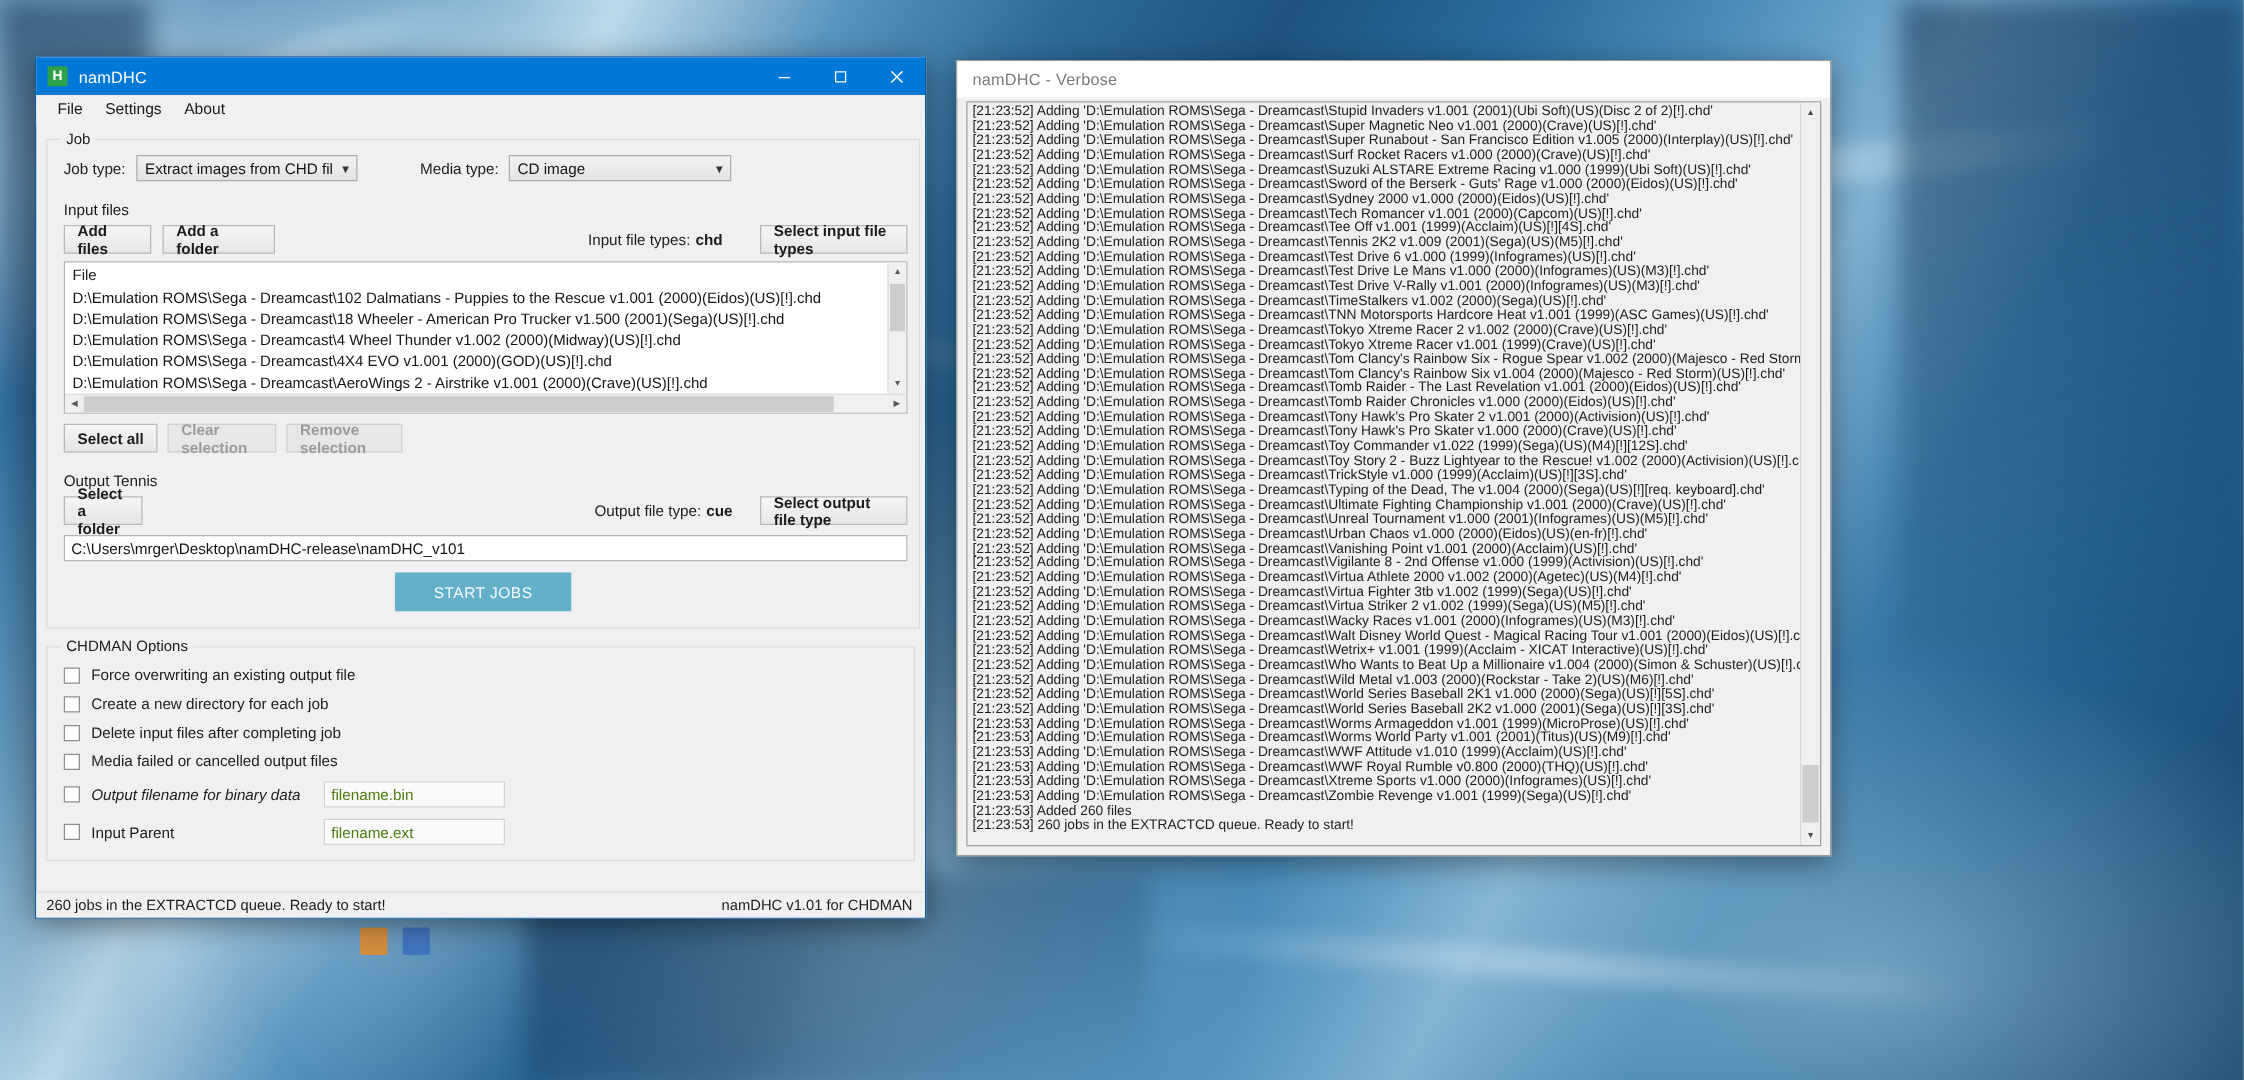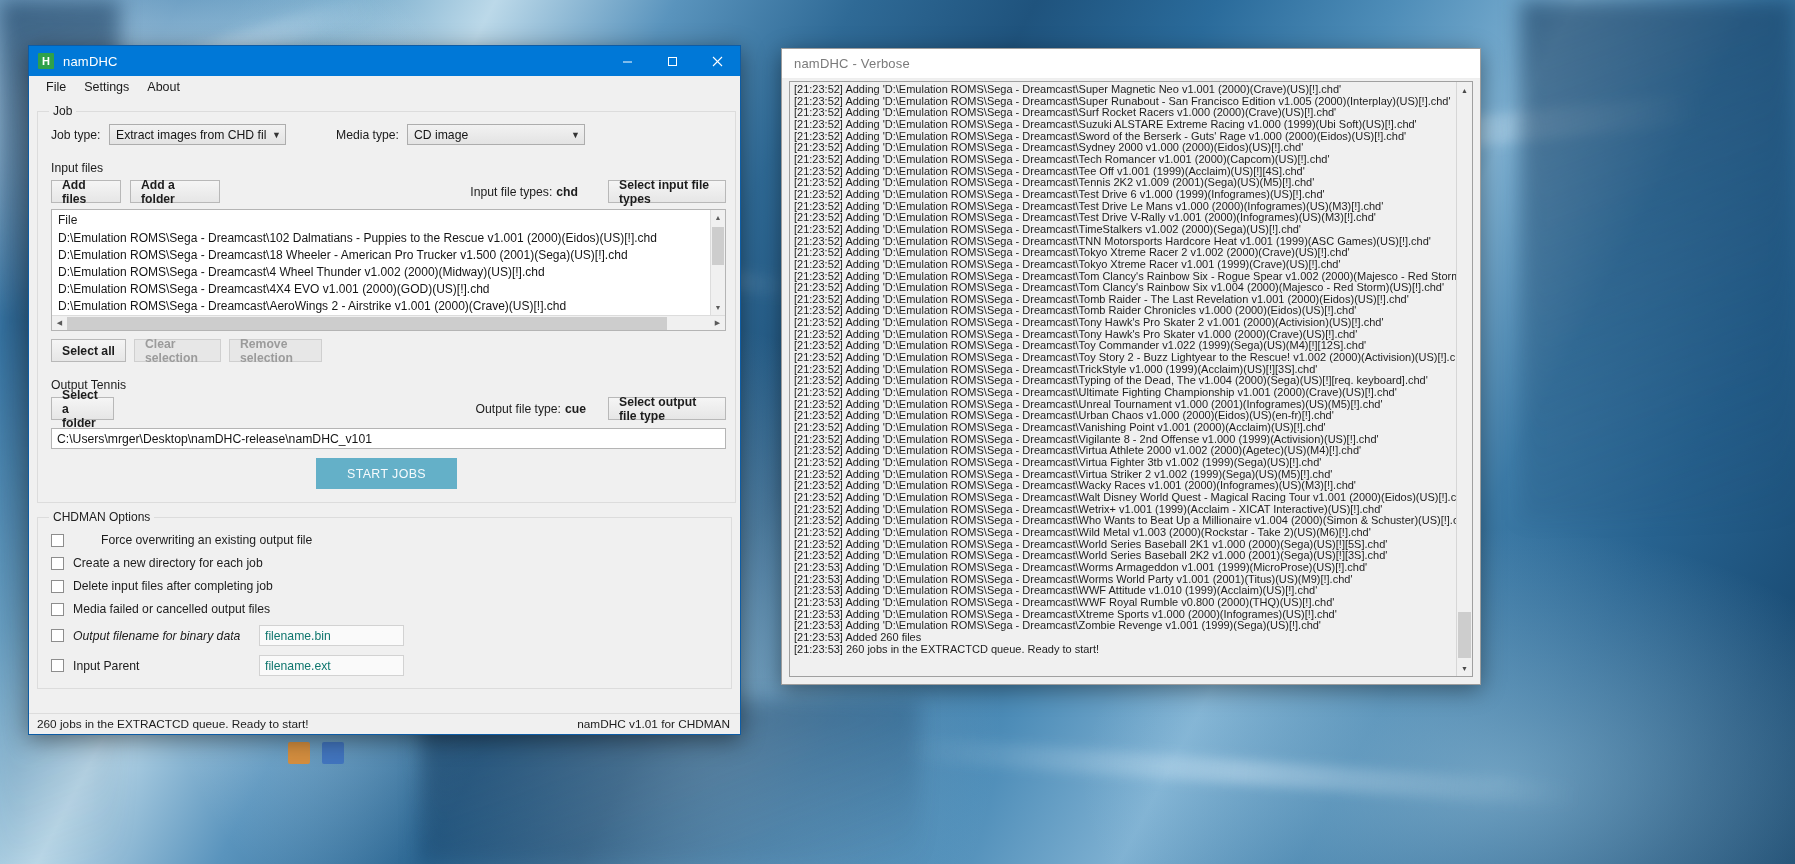--- a/index.html
+++ b/index.html
@@ -181,21 +181,21 @@
   .hscroll .thumb { position: absolute; top: 1px; bottom: 1px; background: #cdcdcd; }
 
   
   .textinput {
     height: 21px;
     background: #fff; border: 1px solid #b4b4b4;
     font-size: 12.2px; color: #151515;
     display: flex; align-items: center;
     padding: 0 5px;
   }
-  .textinput.ph { color: #0f766e; background: #fafafa; border-color: #d2d2d2; }
+  .textinput.ph { color: #4d7c0f; background: #fafafa; border-color: #d2d2d2; }
 
   
   .start-jobs {
     width: 141px; height: 31px;
     margin: 9px auto 4px auto;
     background: #64b0c8;
     color: #f7fbfd;
     font-size: 12.4px; letter-spacing: .4px;
     display: flex; align-items: center; justify-content: center;
     cursor: default;
@@ -218,21 +218,21 @@
     border-top: 1px solid #dcdcdc;
     background: #f0f0f0;
     display: flex; align-items: center;
     font-size: 11.8px; color: #1c1c1c;
     padding: 0 10px 0 8px;
   }
   .statusbar .left { flex: 1 1 auto; }
 
   
   #verbose-window {
-    left: 781px; top: 48px;
+    left: 765px; top: 48px;
     width: 700px; height: 637px;
     background: #f0f0f0;
     border: 1px solid #9d9d9d;
     box-shadow: 0 5px 22px rgba(0,0,0,.4);
   }
   #verbose-window .titlebar {
     background: #fff; color: #7a7a7a;
     border-bottom: 1px solid #eee;
     padding-left: 12px;
   }
@@ -402,21 +402,21 @@
       <div class="textinput" style="margin:8px 0 0 4px; width:675px;">
         <span>C:\Users\mrger\Desktop\namDHC-release\namDHC_v101</span>
       </div>
 
       <div class="start-jobs">START JOBS</div>
     </fieldset>
 
     <fieldset class="group" style="padding-bottom:12px;">
       <legend>CHDMAN Options</legend>
 
-      <div class="chk-row" style="margin-top:5px; margin-left:4px;gap:28px;">
+      <div class="chk-row" style="margin-top:5px; margin-left:4px;">
         <div class="chk"></div>
         <div class="ctext">Force overwriting an existing output file</div>
       </div>
 
       <div class="chk-row" style="margin-left:4px;">
         <div class="chk"></div>
         <div class="ctext">Create a new directory for each job</div>
       </div>
 
       <div class="chk-row" style="margin-left:4px;">
@@ -453,20 +453,21 @@
   </div>
 </div>
 
 <div class="window" id="verbose-window">
   <div class="titlebar">
     <div class="title">namDHC - Verbose</div>
   </div>
 
   <div class="logpane">
     <div class="loglines" id="log-container">
+        <div class="logline"><span class="ts">[21:23:52]</span><span>  Adding 'D:\Emulation ROMS\Sega - Dreamcast\Stupid Invaders v1.001 (2001)(Ubi Soft)(US)(Disc 2 of 2)[!].chd'</span></div>
         <div class="logline"><span class="ts">[21:23:52]</span><span>  Adding 'D:\Emulation ROMS\Sega - Dreamcast\Super Magnetic Neo v1.001 (2000)(Crave)(US)[!].chd'</span></div>
         <div class="logline"><span class="ts">[21:23:52]</span><span>  Adding 'D:\Emulation ROMS\Sega - Dreamcast\Super Runabout - San Francisco Edition v1.005 (2000)(Interplay)(US)[!].chd'</span></div>
         <div class="logline"><span class="ts">[21:23:52]</span><span>  Adding 'D:\Emulation ROMS\Sega - Dreamcast\Surf Rocket Racers v1.000 (2000)(Crave)(US)[!].chd'</span></div>
         <div class="logline"><span class="ts">[21:23:52]</span><span>  Adding 'D:\Emulation ROMS\Sega - Dreamcast\Suzuki ALSTARE Extreme Racing v1.000 (1999)(Ubi Soft)(US)[!].chd'</span></div>
         <div class="logline"><span class="ts">[21:23:52]</span><span>  Adding 'D:\Emulation ROMS\Sega - Dreamcast\Sword of the Berserk - Guts' Rage v1.000 (2000)(Eidos)(US)[!].chd'</span></div>
         <div class="logline"><span class="ts">[21:23:52]</span><span>  Adding 'D:\Emulation ROMS\Sega - Dreamcast\Sydney 2000 v1.000 (2000)(Eidos)(US)[!].chd'</span></div>
         <div class="logline"><span class="ts">[21:23:52]</span><span>  Adding 'D:\Emulation ROMS\Sega - Dreamcast\Tech Romancer v1.001 (2000)(Capcom)(US)[!].chd'</span></div>
         <div class="logline"><span class="ts">[21:23:52]</span><span>  Adding 'D:\Emulation ROMS\Sega - Dreamcast\Tee Off v1.001 (1999)(Acclaim)(US)[!][4S].chd'</span></div>
         <div class="logline"><span class="ts">[21:23:52]</span><span>  Adding 'D:\Emulation ROMS\Sega - Dreamcast\Tennis 2K2 v1.009 (2001)(Sega)(US)(M5)[!].chd'</span></div>
         <div class="logline"><span class="ts">[21:23:52]</span><span>  Adding 'D:\Emulation ROMS\Sega - Dreamcast\Test Drive 6 v1.000 (1999)(Infogrames)(US)[!].chd'</span></div>

